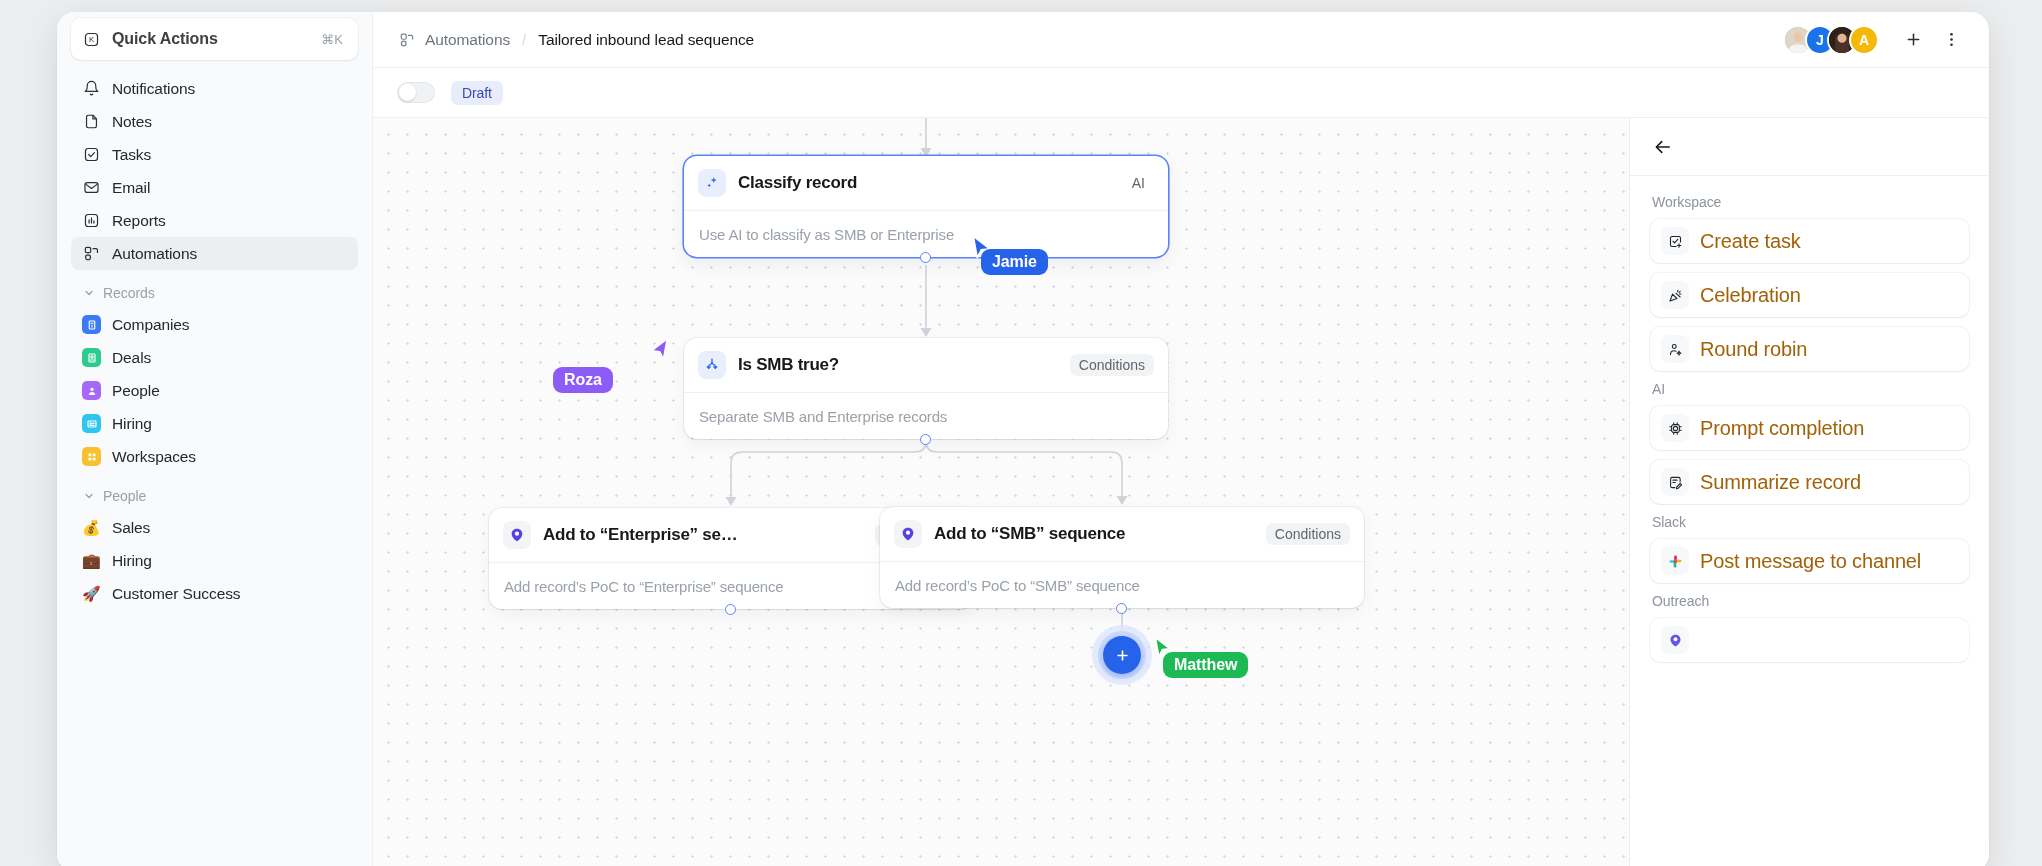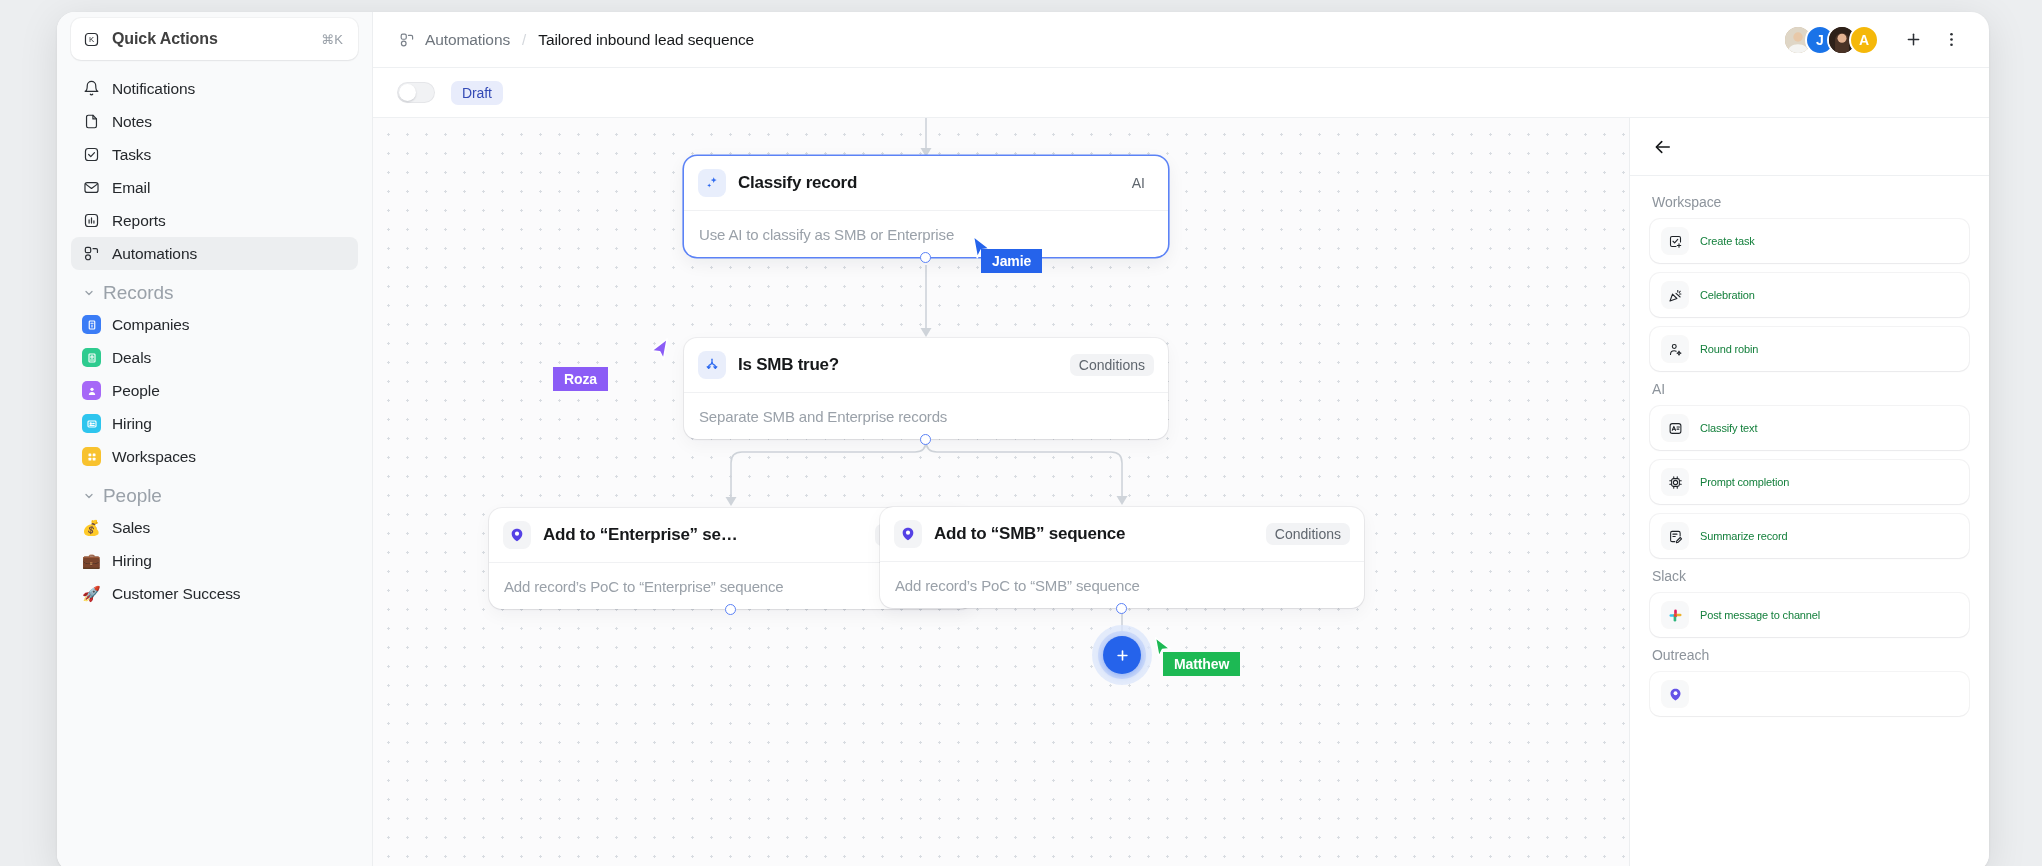--- a/index.html
+++ b/index.html
@@ -64,21 +64,21 @@
     gap: 11px; padding: 0 11px; border-radius: 8px;
     margin-bottom: 0px;
   }
   .nav-item.active { background: #eceef0; }
   .nav-label { font-size: 15.5px; color: #25282c; letter-spacing: -0.1px; }
   .nav-gap { height: 10px; }
   .sec-head {
     height: 30px; display: flex; align-items: center;
     gap: 8px; padding: 0 11px; margin-top: 8px;
   }
-  .sec-title { font-size: 19px; color: #9aa1a9; letter-spacing: -0.05px;}
+  .sec-title { font-size: 14px; color: #9aa1a9; letter-spacing: -0.05px;}
   .rec-icon {
     width: 19px; height: 19px; border-radius: 5px; flex: none;
     display: flex; align-items: center; justify-content: center;
   }
   .emoji-icon { font-size: 15px; width: 19px; text-align: center; flex:none; line-height:1;}
   .ico { width: 19px; height: 19px; flex: none; display:flex; align-items:center; justify-content:center;}
   
   .main {
     flex: 1; height: 100%;
     display: flex; flex-direction: column;
@@ -180,22 +180,22 @@
     position: absolute; width: 11px; height: 11px;
     border-radius: 50%; background: #fff;
     border: 1.6px solid #5b82f6;
   }
   .branch-label {
     position: absolute; font-size: 14.5px; color: #5f666e;
     background: #fbfbfc; padding: 1px 7px; letter-spacing: -0.1px;
   }
   .cursor-tag {
     position: absolute;
-    font-size: 14px; font-weight: 600; color: #fff;
-    padding: 4px 11px; border-radius: 0;
+    font-size: 16px; font-weight: 600; color: #fff;
+    padding: 4px 11px; border-radius: 9px;
     letter-spacing: -0.1px; white-space: nowrap;
   }
   .add-btn-halo {
     position: absolute; width: 60px; height: 60px; border-radius: 50%;
     background: #dbe5fb; opacity: .75;
   }
   .add-btn-ring {
     position: absolute; width: 48px; height: 48px; border-radius: 50%;
     background: #ccdafa;
   }
@@ -227,21 +227,21 @@
     padding: 0 12px; margin-bottom: 10px;
     box-shadow: 0 1px 2px rgba(16,24,40,0.045), 0 0 0 1px rgba(16,24,40,0.05);
     background: #fff;
   }
   .rp-item-icon {
     width: 26px; height: 26px; border-radius: 7px; flex: none;
     background: #f7f8f9;
     display: flex; align-items: center; justify-content: center;
     box-shadow: 0 0 0 1px rgba(16,24,40,0.03);
   }
-  .rp-item-label { font-size: 11px; color: #15803d; letter-spacing: -0.15px; }
+  .rp-item-label { font-size: 20px; color: #a16207; letter-spacing: -0.15px; }
 </style>
 </head>
 <body>
 
 <div class="app-window">
 
   <aside class="sidebar">
 
     <div class="sb-scroll">
 
@@ -626,32 +626,20 @@
                   <circle cx="10" cy="7.2" r="3.1"></circle>
                   <path d="M4 20c0-3.6 2.7-6 6-6 1.1 0 2.1.2 3 .7"></path>
                   <path d="M17.6 14.6l1 2.2 2.2 1-2.2 1-1 2.2-1-2.2-2.2-1 2.2-1z"></path>
                 </svg>
             </span>
             <span class="rp-item-label">Round robin</span>
           </div>
 
           <div class="rp-sec">AI</div>
 
-          <div class="rp-item">
-            <span class="rp-item-icon">
-              <svg width="15" height="15" viewBox="0 0 24 24" fill="none" stroke="#1f2328" stroke-width="1.7" stroke-linecap="round" stroke-linejoin="round">
-                  <rect x="3.4" y="4.2" width="17.2" height="15.6" rx="3.4"></rect>
-                  <path d="M6.8 15 9.4 8.6 12 15"></path>
-                  <line x1="7.6" y1="13.2" x2="11.2" y2="13.2"></line>
-                  <line x1="14.4" y1="9.6" x2="18.4" y2="9.6"></line>
-                  <line x1="14.4" y1="13" x2="17.4" y2="13"></line>
-                </svg>
-            </span>
-            <span class="rp-item-label">Classify text</span>
-          </div>
 
           <div class="rp-item">
             <span class="rp-item-icon">
               <svg width="15" height="15" viewBox="0 0 24 24" fill="none" stroke="#1f2328" stroke-width="1.7" stroke-linecap="round" stroke-linejoin="round">
                   <rect x="5.8" y="5.8" width="12.4" height="12.4" rx="3"></rect>
                   <circle cx="12" cy="12" r="3.4"></circle>
                   <line x1="9.2" y1="2.8" x2="9.2" y2="5.2"></line>
                   <line x1="14.8" y1="2.8" x2="14.8" y2="5.2"></line>
                   <line x1="9.2" y1="18.8" x2="9.2" y2="21.2"></line>
                   <line x1="14.8" y1="18.8" x2="14.8" y2="21.2"></line>

